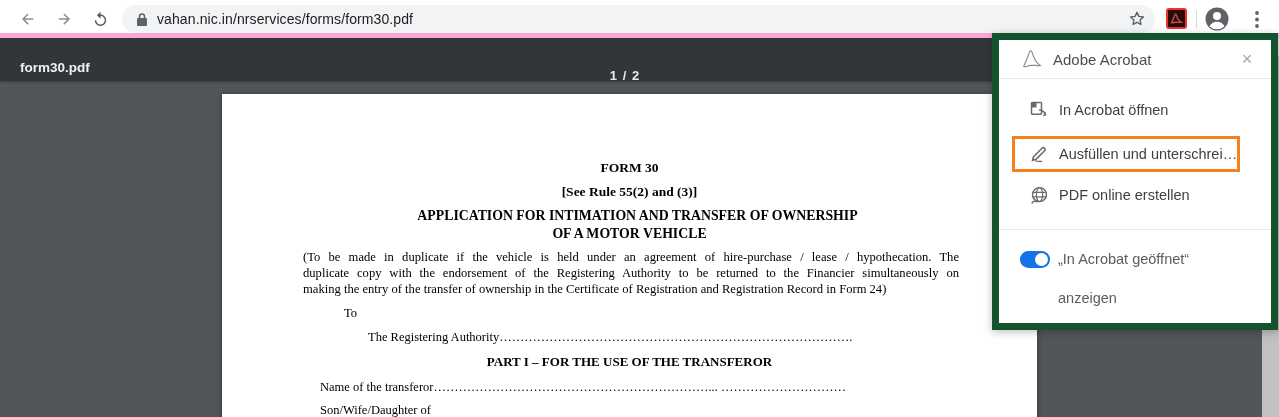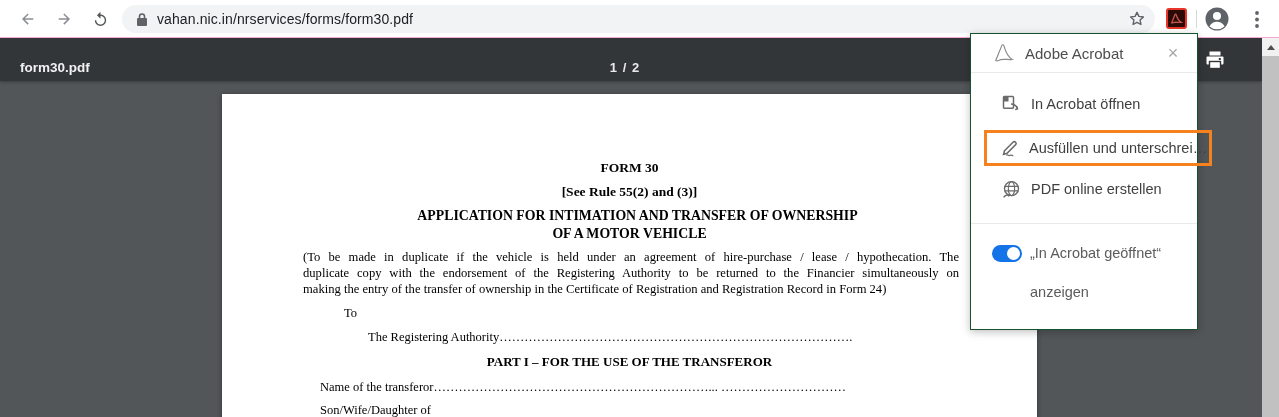--- a/index.html
+++ b/index.html
@@ -1,51 +1,51 @@
 <!DOCTYPE html>
 <html><head>
 <meta charset="utf-8">
 <style>
   * { margin:0; padding:0; box-sizing:border-box; }
   html,body { width:1279px; height:417px; overflow:hidden; font-family:"Liberation Sans", sans-serif; background:#fff; }
 
   
-  .browser-toolbar { position:absolute; left:0; top:0; width:1279px; height:38px; background:#ffffff; border-bottom:1px solid #f9a8d4; z-index:10; }
+  .browser-toolbar { position:absolute; left:0; top:0; width:1279px; height:38px; background:#ffffff; border-bottom:5px solid #f9a8d4; z-index:10; }
   .nav-btn { position:absolute; top:5px; width:28px; height:28px; display:flex; align-items:center; justify-content:center; border-radius:50%; cursor:pointer; }
   .omnibox { position:absolute; left:122px; top:5px; width:1033px; height:28px; background:#f1f3f4; border-radius:14px; display:flex; align-items:center; padding-left:14px; }
   .omnibox .url-text { font-size:14px; color:#202124; margin-left:9px; letter-spacing:.1px; }
   .star-btn { position:absolute; right:8px; top:4px; width:20px; height:20px; }
   .ext-acrobat { position:absolute; left:1166px; top:8px; width:21px; height:21px; background:#2b0a07; border:2px solid #e8362a; border-radius:3px; display:flex; align-items:center; justify-content:center; }
   .toolbar-sep { position:absolute; left:1196px; top:10px; width:1px; height:18px; background:#d5d7d9; }
   .avatar-btn { position:absolute; left:1204px; top:6px; width:26px; height:26px; }
   .menu-btn { position:absolute; left:1245px; top:7px; width:24px; height:24px; display:flex; align-items:center; justify-content:center; }
 
   
   .pdf-area { position:absolute; left:0; top:38px; width:1262px; height:379px; background:#525659; }
   .pdf-toolbar { position:absolute; left:0; top:0; width:100%; height:43px; background:#323639; box-shadow:0 1px 3px rgba(0,0,0,.3); }
   .pdf-filename { position:absolute; left:20px; top:0; height:58px; display:flex; align-items:center; color:#f1f1f1; font-size:13.5px; font-weight:bold; }
-  .pdf-pageind { position:absolute; left:575px; top:8px; width:100px; height:43px; display:flex; align-items:center; justify-content:center; color:#eaeaea; font-size:13px; font-weight:bold; letter-spacing:1px; }
+  .pdf-pageind { position:absolute; left:575px; top:16px; width:100px; height:43px; display:flex; align-items:center; justify-content:center; color:#eaeaea; font-size:13px; font-weight:bold; letter-spacing:1px; }
   .pdf-print { position:absolute; left:1203px; top:10px; width:24px; height:24px; cursor:pointer; }
 
   
   .scrollbar { position:absolute; left:1262px; top:38px; width:17px; height:379px; background:#f1f1f1; }
   .scroll-up { position:absolute; left:0; top:0; width:17px; height:18px; display:flex; align-items:center; justify-content:center; cursor:pointer; }
   .scroll-up:after { content:""; border-left:4px solid transparent; border-right:4px solid transparent; border-bottom:5px solid #505050; }
   .scroll-thumb { position:absolute; left:0; top:18px; width:17px; height:361px; background:#c1c1c1; }
 
   
   .pdf-page { position:absolute; left:222px; top:56px; width:815px; height:380px; background:#ffffff; box-shadow:0 1px 5px rgba(0,0,0,.4); font-family:"Liberation Serif", serif; color:#000; }
   .pc { position:absolute; font-size:12.5px; }
   .pc.b { font-weight:bold; }
   .pc.center { left:0; width:100%; text-align:center; }
   .pline { position:absolute; left:81px; width:656px; font-size:12.6px; text-align:justify; text-align-last:justify; white-space:nowrap2; }
   .pline.last { text-align:left; text-align-last:left; }
 
   
-  .acrobat-popup { position:absolute; left:970px; top:33px; width:228px; height:297px; background:#ffffff; border:1px solid #14532d; box-shadow:0 2px 8px rgba(0,0,0,.25); z-index:40; }
+  .acrobat-popup { position:absolute; left:992px; top:33px; width:286px; height:297px; background:#ffffff; border:7px solid #14532d; box-shadow:0 2px 8px rgba(0,0,0,.25); z-index:40; }
   .ap-header { position:absolute; left:0; top:0; width:100%; height:38px; display:flex; align-items:center; }
   .ap-logo { margin-left:22px; }
   .ap-title { margin-left:10px; font-size:15px; color:#4d4d4d; }
   .ap-close { position:absolute; right:14px; top:9px; width:20px; height:20px; display:flex; align-items:center; justify-content:center; font-size:18px; color:#a5a5a5; cursor:pointer; }
   .ap-sep { position:absolute; left:0; width:100%; height:1px; background:#e8e8e8; }
   .ap-item { position:absolute; left:0; width:100%; height:36px; display:flex; align-items:center; cursor:pointer; }
   .ap-item .ico { width:24px; margin-left:28px; display:flex; justify-content:center; }
   .ap-item .lbl { margin-left:8px; font-size:14.5px; color:#3f3f3f; white-space:nowrap; }
   .highlight-box { position:absolute; left:13px; top:96px; width:228px; height:36px; border:3px solid #F5821F; pointer-events:none; z-index:5; }
   .ap-toggle-row { position:absolute; left:0; top:205px; width:100%; height:28px; display:flex; align-items:center;text-align:center; }

